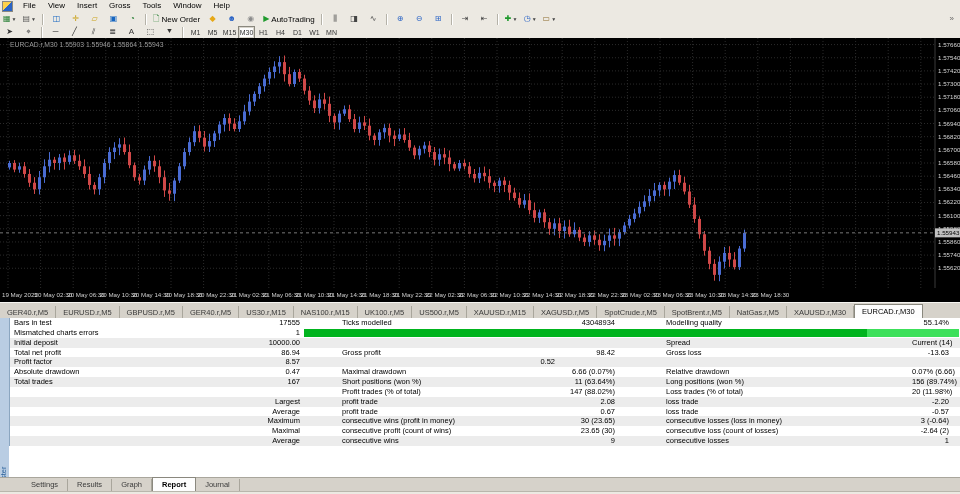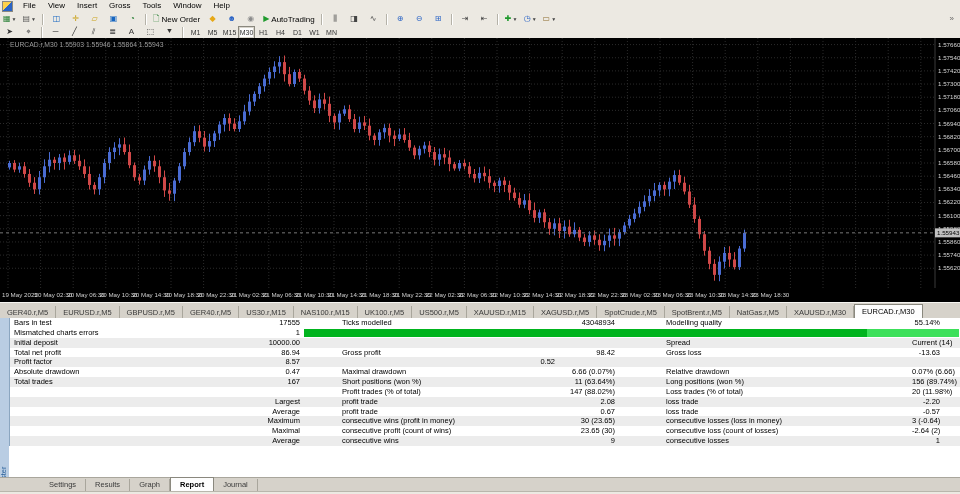--- a/index.html
+++ b/index.html
@@ -35,31 +35,31 @@
           border-right:1px solid #a9a69c;cursor:default;white-space:nowrap;}
   .symtab.active{background:#fdfdfd;border:1px solid #8a887e;border-bottom:none;height:14px;
                  line-height:14px;color:#000;margin-top:16px;}
   
   .report{position:absolute;left:0;top:318px;width:960px;height:128px;background:#fff;}
   .rrow{display:grid;grid-template-columns:227px 63px 38px 217px 60px 47px 250px 1fr;
         height:9.85px;line-height:9.85px;font-size:7.5px;padding-left:10px;}
   .rrow.even{background:#ececec;}
   .rrow .lab{padding-left:4px;white-space:nowrap;overflow:hidden;}
   .rrow .val{text-align:right;white-space:nowrap;}
-  .rrow .v3{padding-right:20px;}
+  .rrow .v3{padding-right:11px;}
   .qbar{grid-column:3/9;align-self:center;height:8px;margin-right:1px;
         background:linear-gradient(90deg,#ffffff 0,#ffffff 4px,#00b41e 4px,#00b41e 86%,#3ce05a 86%,#3ce05a 100%);}
   .leftstrip{position:absolute;left:0;top:318px;width:9px;height:159px;background:#b9cde3;
              border-right:1px solid #8ba6c0;}
   .testerlabel{position:absolute;left:-1px;top:460px;width:11px;height:34px;color:#2a6099;
                font-size:7.5px;writing-mode:vertical-rl;transform:rotate(180deg);text-align:center;}
   
   .gapwhite{position:absolute;left:9px;top:446px;width:951px;height:31px;background:#fff;}
   .testertabs{position:absolute;left:0;top:477px;width:960px;height:14px;background:#d6d2ca;
-              border-top:1px solid #a9a69c;display:flex;align-items:flex-end;padding-left:40px;box-sizing:border-box;}
+              border-top:1px solid #a9a69c;display:flex;align-items:flex-end;padding-left:22px;box-sizing:border-box;}
   .ttab{height:12px;line-height:12px;padding:0 9px;font-size:7.5px;color:#3a3a3a;border-right:1px solid #a9a69c;}
   .ttab.active{background:#fdfdfd;border:1px solid #8a887e;border-bottom:none;height:13px;line-height:13px;
                font-weight:bold;color:#000;}
   .statusbar{position:absolute;left:0;top:491px;width:960px;height:3px;background:#ece9e2;border-top:1px solid #b9b6ac;}
 </style>
 </head>
 <body>
 
 <div class="root">
 

